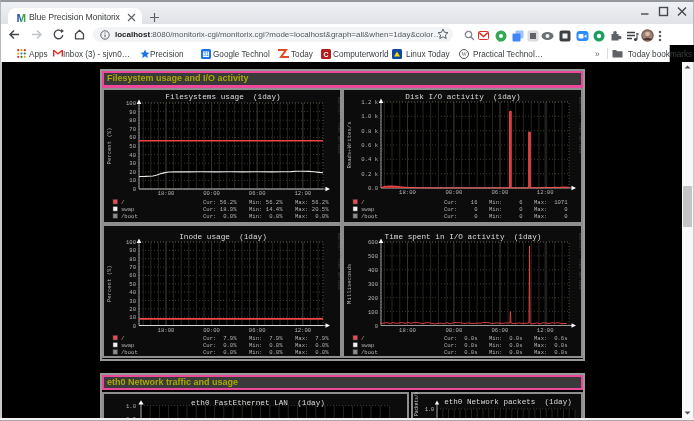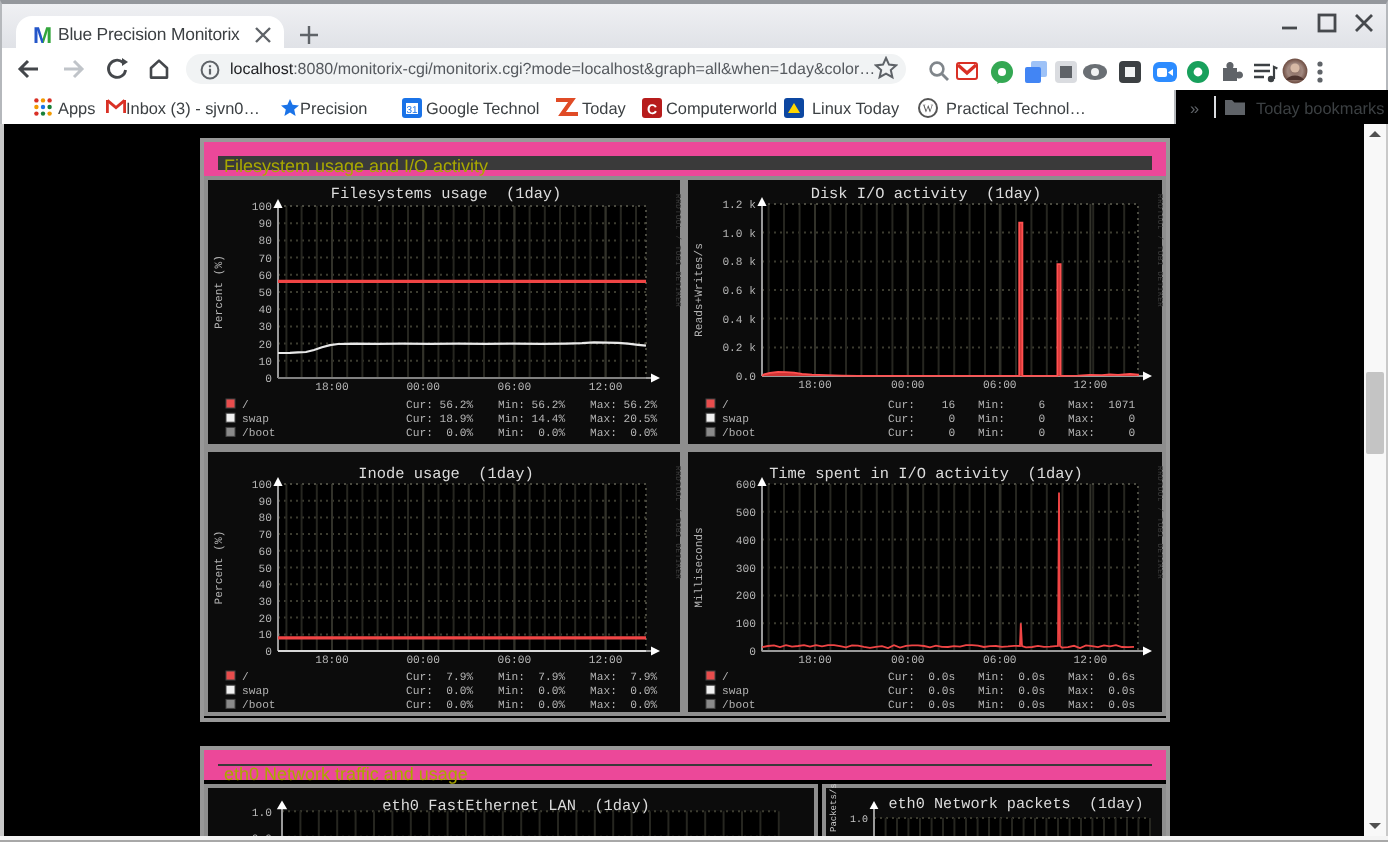--- a/index.html
+++ b/index.html
@@ -11,27 +11,27 @@
 .tabclose { position:absolute; right:6px; top:5px; }
 .newtab { position:absolute; left:148px; top:10px; }
 .winctl { position:absolute; right:2px; top:2px; }
 .toolbar { position:absolute; left:0; top:24px; width:694px; height:21px; background:#fff; border-left:1px solid #b5b8bc; border-right:1px solid #b5b8bc; }
 .ticon { position:absolute; }
 .toolbar .ticon { top:4px; }
 .toolbar .t6 { top:6px; }
 .toolbar .t5 { top:5px; }
 .omnibox { position:absolute; left:92px; top:3px; width:360px; height:15px; background:#f1f3f4; border-radius:8px; display:flex; align-items:center; overflow:hidden; }
 .url { font-size:8px; color:#55595e; white-space:nowrap; }
-.url b { color:#202124; font-weight:normal;margin-top:37px; }
-.bookbar { position:absolute; left:0; top:45px; width:588px; height:17px; background:#fff; border-left:1px solid #b5b8bc; border-right:1px solid #b5b8bc; }
+.url b { color:#202124; font-weight:bold;margin-top:37px; }
+.bookbar { position:absolute; left:0; top:45px; width:670px; height:17px; background:#fff; border-left:1px solid #b5b8bc; border-right:1px solid #b5b8bc; }
 .bicon { position:absolute; top:4px; }
 .bitem { position:absolute; top:4.5px; font-size:8.2px; color:#3c4043; white-space:nowrap; }
 .page { position:absolute; left:0; top:62px; width:694px; height:356px; background:#000; border-left:2px solid #c9c9c9; border-right:1px solid #c9c9c9; }
 .sec { position:absolute; background:#000; border:2px solid #989898; }
-.sectitle { position:absolute; background:#3a3a3a; border:7px solid #ec4899; color:#a9a900; font-size:9px; font-weight:normal; padding-left:3px; line-height:11.5px; white-space:nowrap; }
+.sectitle { position:absolute; background:#3a3a3a; border:2px solid #ec4899; color:#a9a900; font-size:9px; font-weight:bold; padding-left:3px; line-height:11.5px; white-space:nowrap; }
 .sbar { position:absolute; left:682px; top:62px; width:11px; height:356px; background:#f8f8f8; }
 .sthumb { position:absolute; left:1px; top:124px; width:9px; height:41px; background:#c4c4c4; border-radius:1px; }
 .botbar { position:absolute; left:0; top:418px; width:694px; height:3px; background:#f4f4f4; border-bottom:1px solid #a8a8a8; }
 </style></head>
 <body>
 
 <div class="tabstrip">
   <div class="tab">
     <svg class="favicon" width="12" height="12" viewBox="0 0 12 12">
       <defs>

